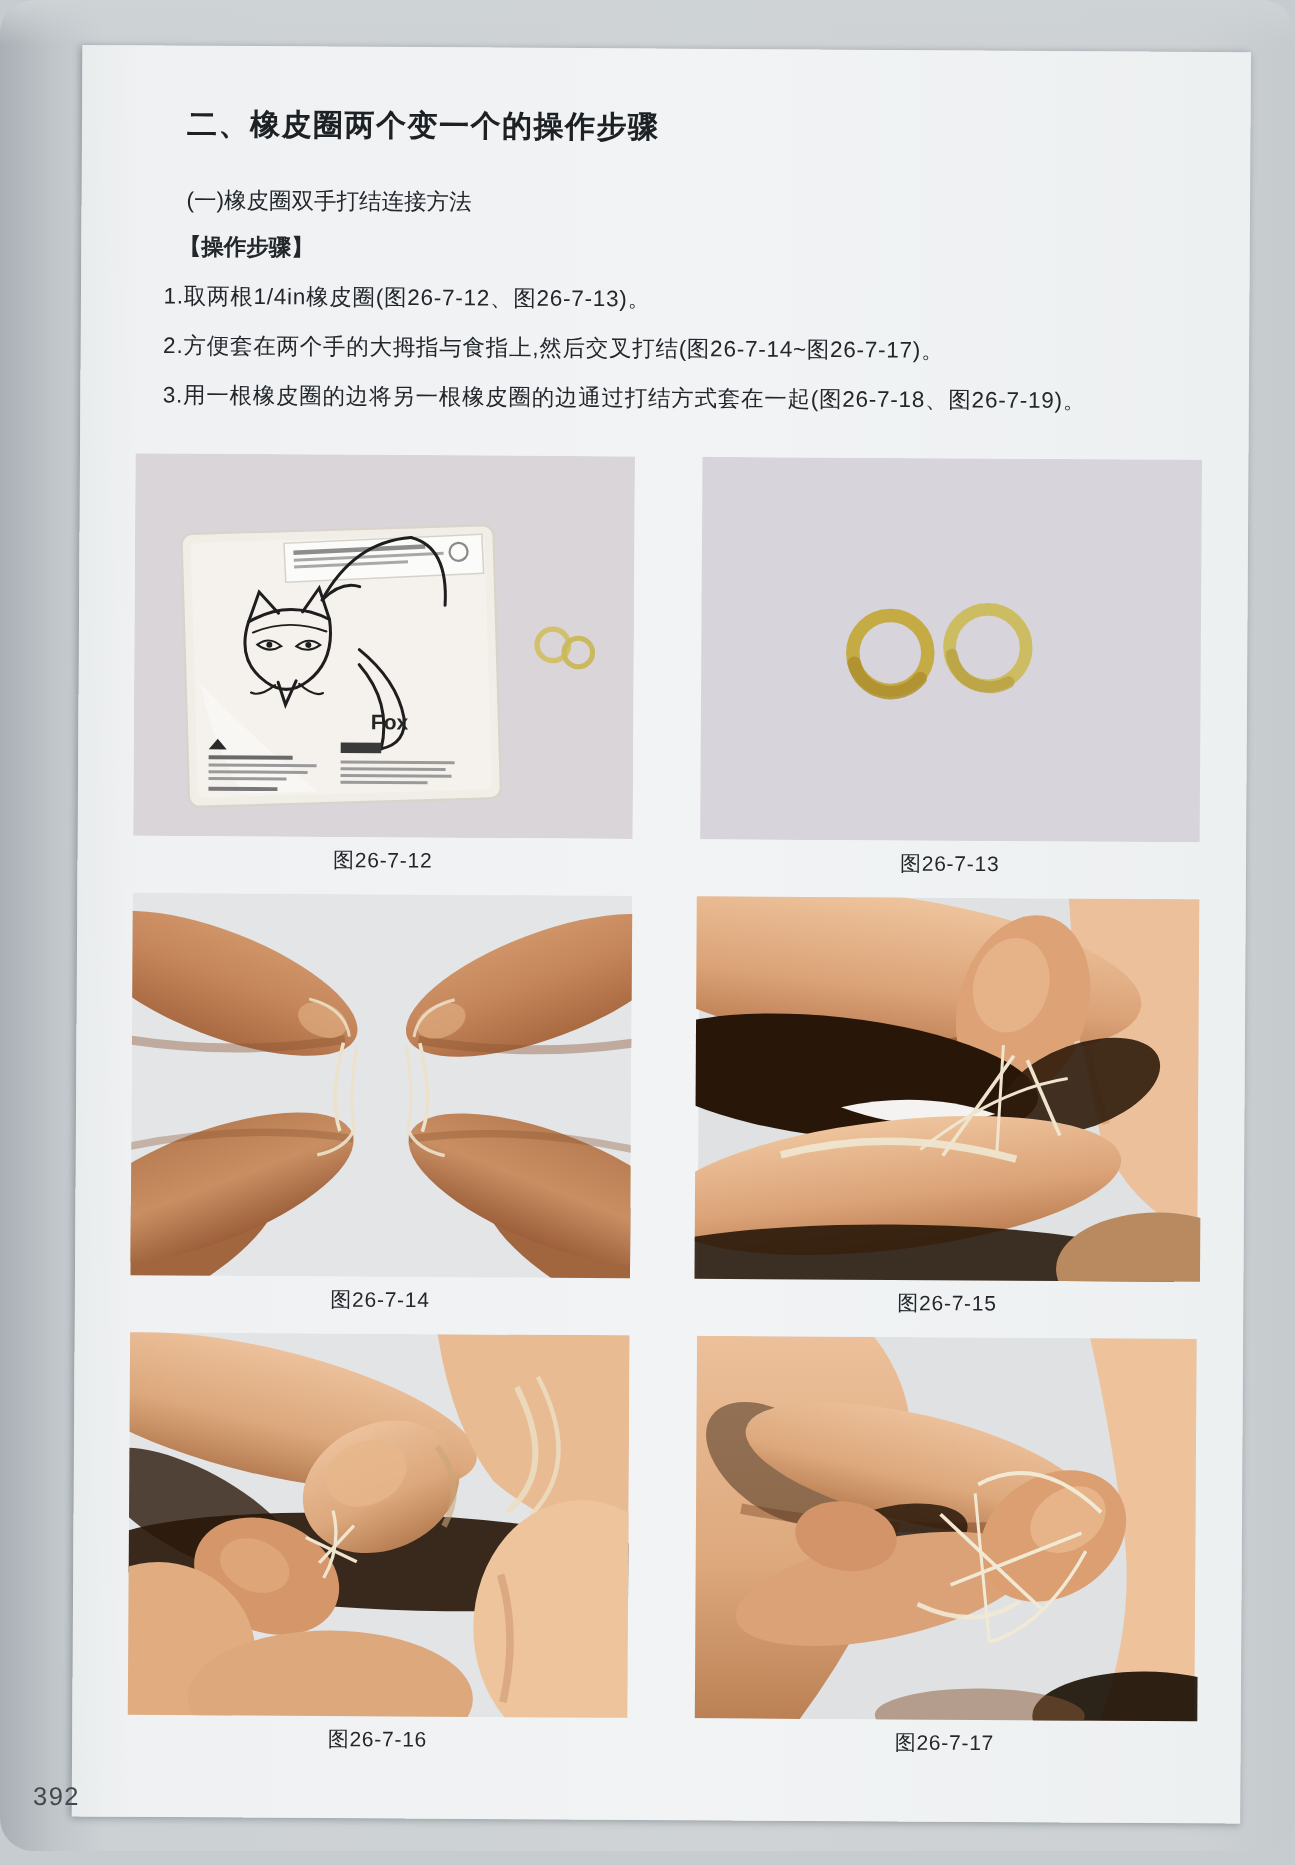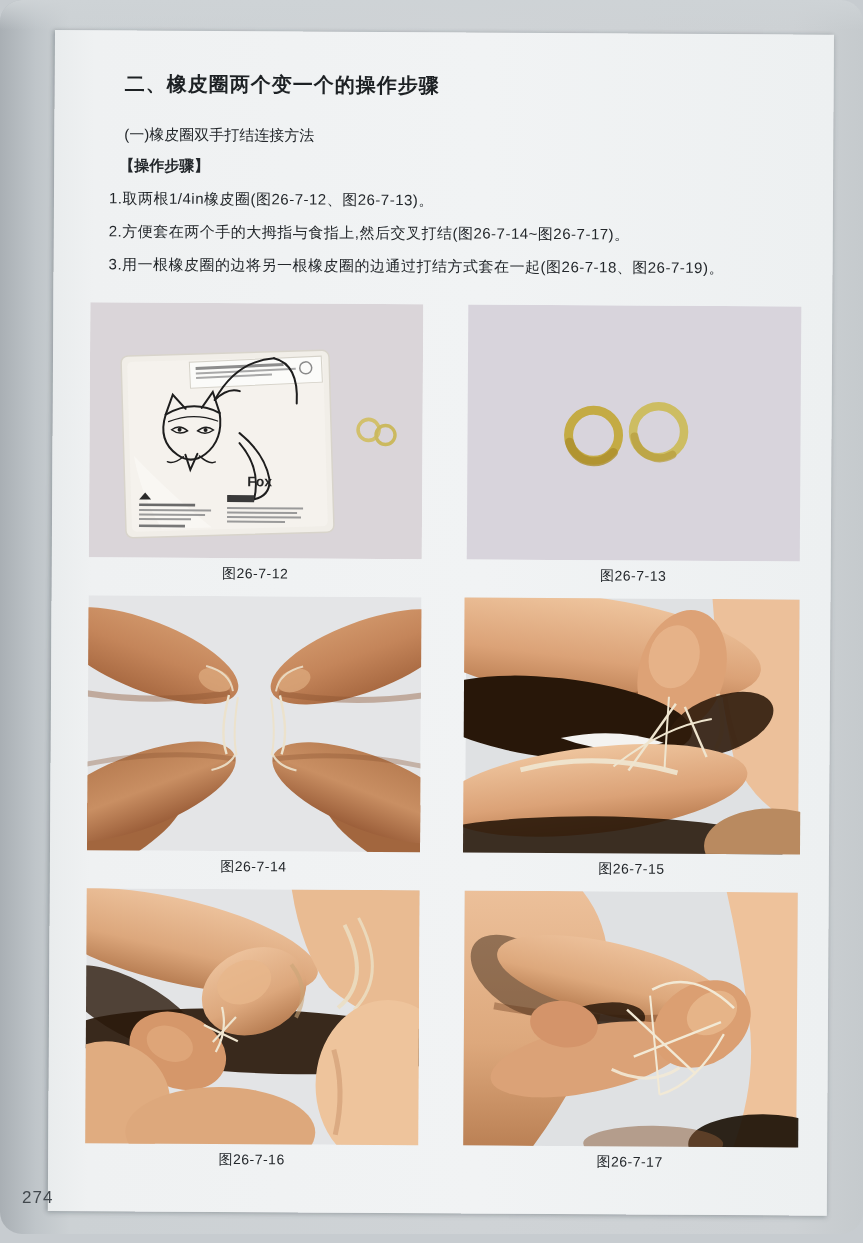--- a/index.html
+++ b/index.html
@@ -295,14 +295,14 @@
               </g>
             </svg>
           </div>
           <figcaption>图26-7-17</figcaption>
         </figure>
 
       </div>
     </div>
   </div>
 
-  <div class="page-number">274</div>
+  <div class="page-number">392</div>
 </div>
 
 </body></html>

